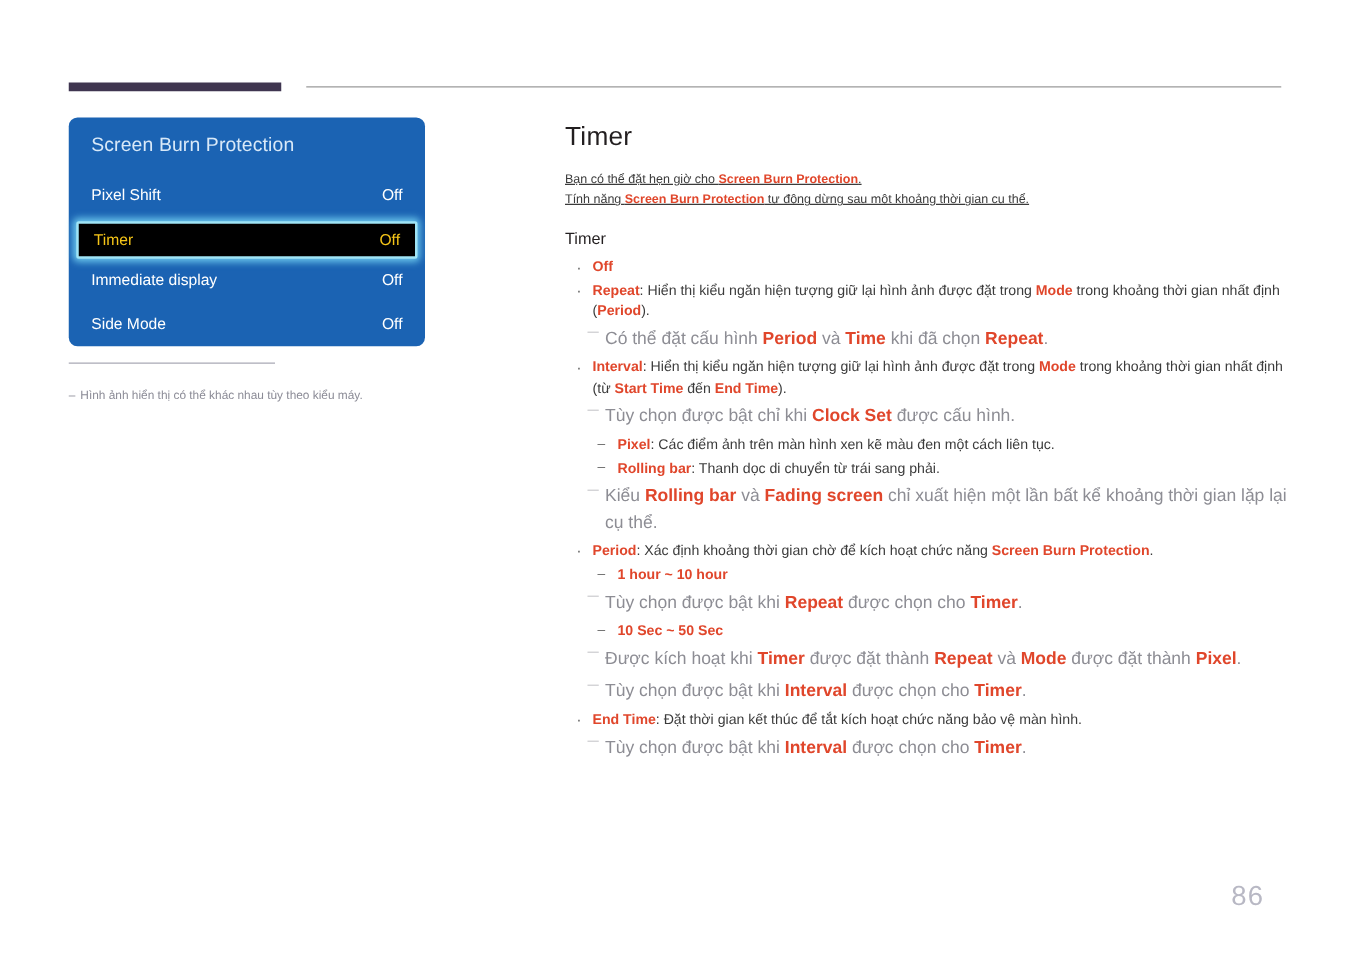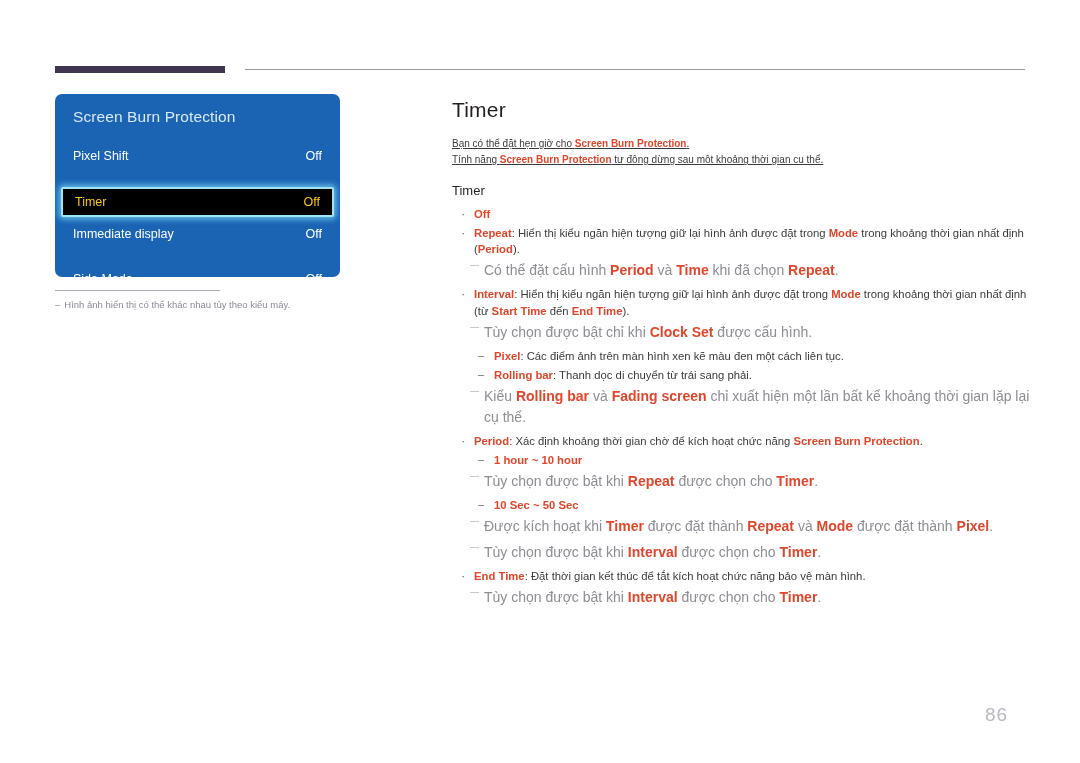--- a/index.html
+++ b/index.html
@@ -54,21 +54,21 @@
     letter-spacing: .1px;
   }
   .osd-row {
     display: flex;
     justify-content: space-between;
     align-items: center;
     height: 28px;
     padding: 0 18px;
     font-size: 12.5px;
     color: #ffffff;
-    margin-bottom: 17px;
+    margin-bottom: 7px;
     box-sizing: border-box;
   }
   .osd-row.selected {
     background: #000000;
     border: 2px solid #9fe4f5;
     border-radius: 2px;
     box-shadow: 0 0 6px 2px rgba(120, 215, 245, .85);
     color: #f5c518;
     height: 30px;
     margin: 0 6px 3px 6px;
@@ -83,21 +83,21 @@
     position: absolute;
     left: 55px;
     top: 290px;
     width: 165px;
     height: 1px;
     background: #a9a9b5;
   }
   .caption-note {
     position: absolute;
     left: 55px;
-    top: 299px;
+    top: 311px;
     width: 300px;
     font-size: 9.5px;
     color: #8b8b96;
     white-space: nowrap;
   }
   .caption-note .dash { margin-right: 4px; }
 
   
   .content {
     position: absolute;
@@ -182,21 +182,21 @@
     color: #b0b0b6;
     font-size: 9px;
   }
   li.note .accent { color: #e0462b; font-weight: bold; }
 
   
   .page-number {
     position: absolute;
     left: 985px;
     top: 704px;
-    font-size: 19px;
+    font-size: 22px;
     color: #b8b8c4;
     letter-spacing: 1px;
   }
 </style>
 </head>
 <body>
 
 <div class="header-rule-dark"></div>
 <div class="header-rule-thin"></div>
 

